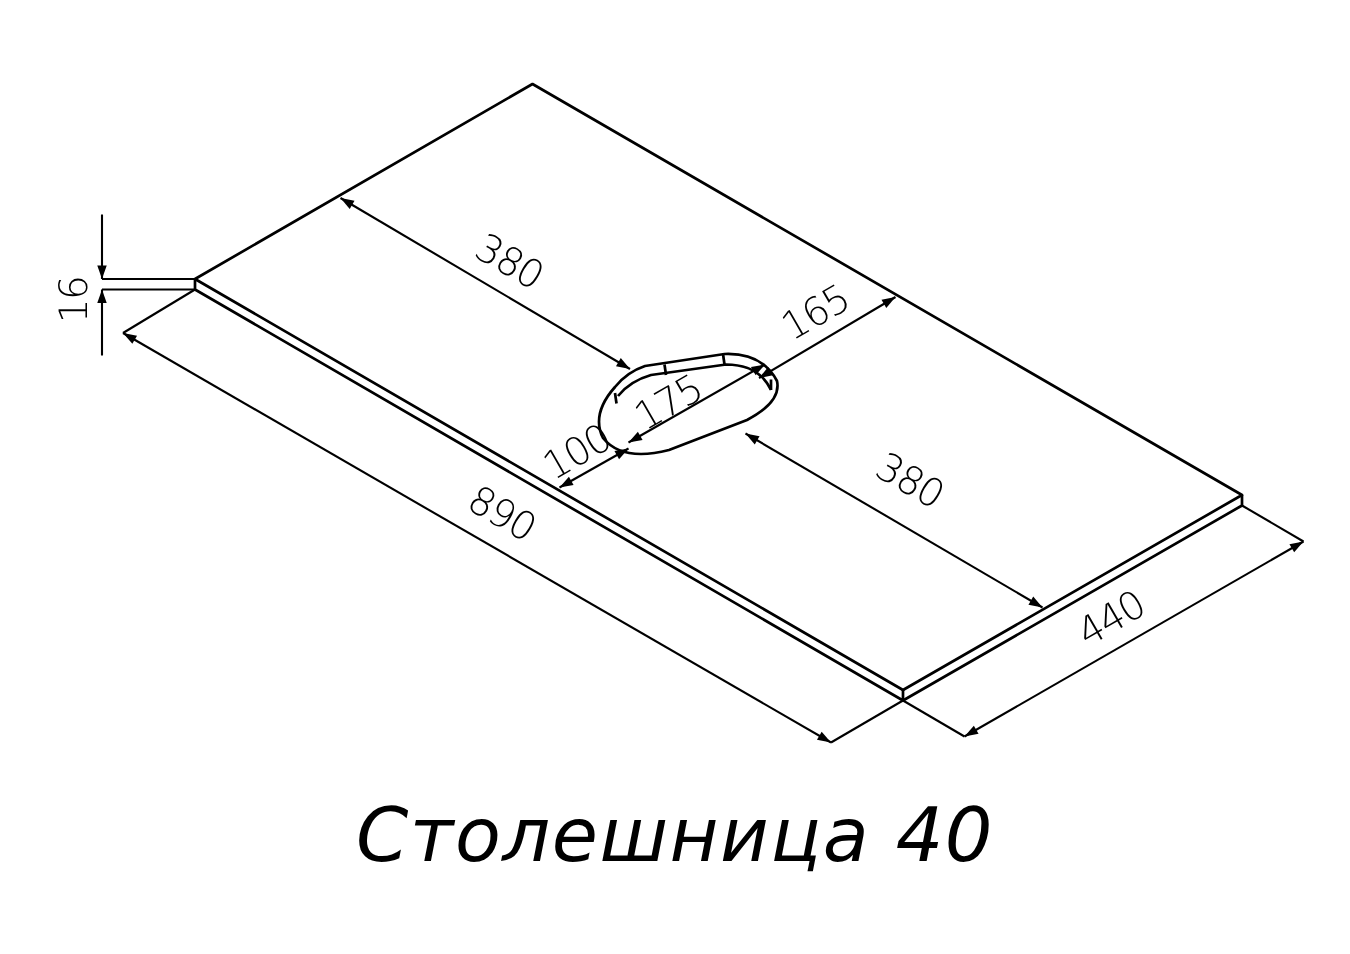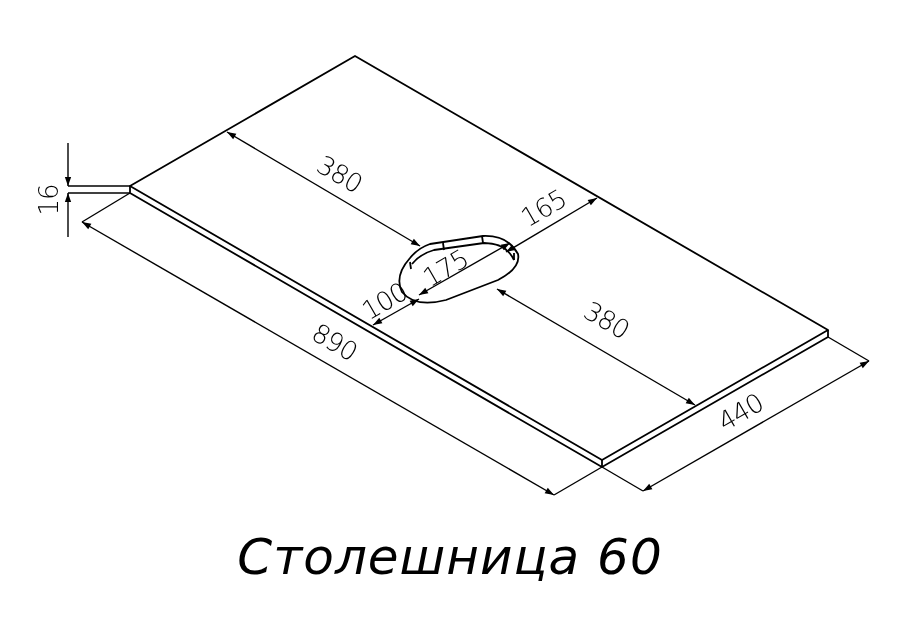--- a/index.html
+++ b/index.html
@@ -114,13 +114,13 @@
     <line class="dim" x1="419" y1="295" x2="510" y2="243" marker-start="url(#arr)" marker-end="url(#arr)"></line>
     <text class="dimtext" transform="translate(450,276) rotate(-30)" text-anchor="middle">175</text>
   </g>
 
   <g>
     <line class="dim" x1="373" y1="325" x2="419" y2="299" marker-start="url(#arr)" marker-end="url(#arr)"></line>
     <text class="dimtext" transform="translate(389,309) rotate(-30)" text-anchor="middle">100</text>
   </g>
 </svg>
 
-<div class="caption">Столешница 60</div>
+<div class="caption">Столешница 40</div>
 
 </body></html>

